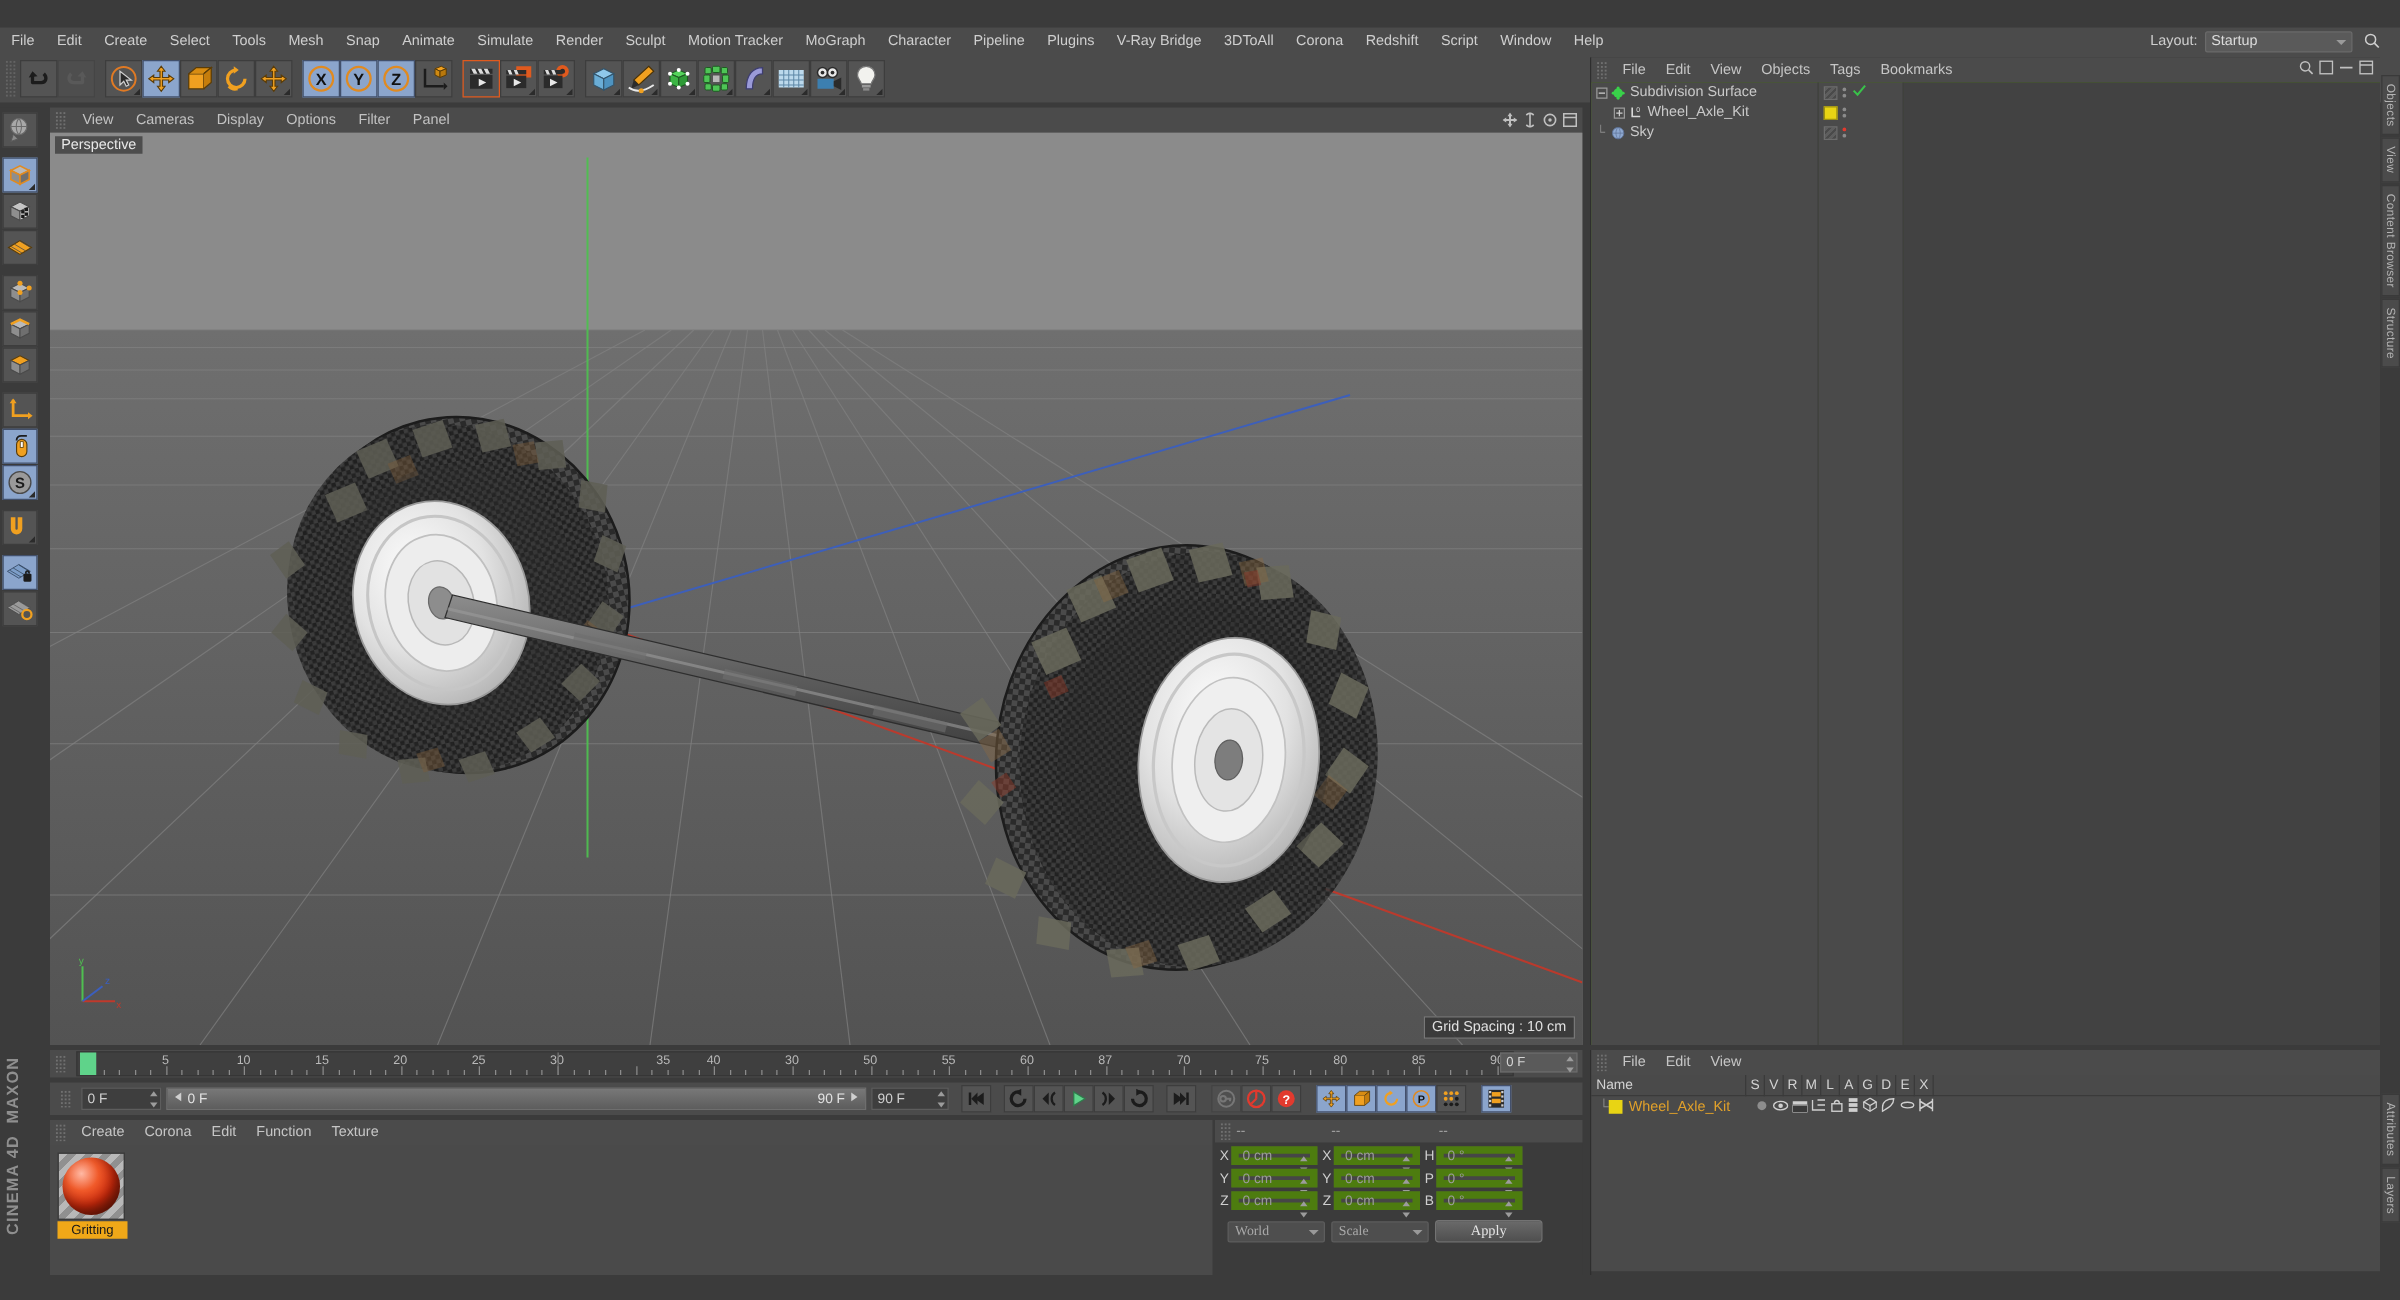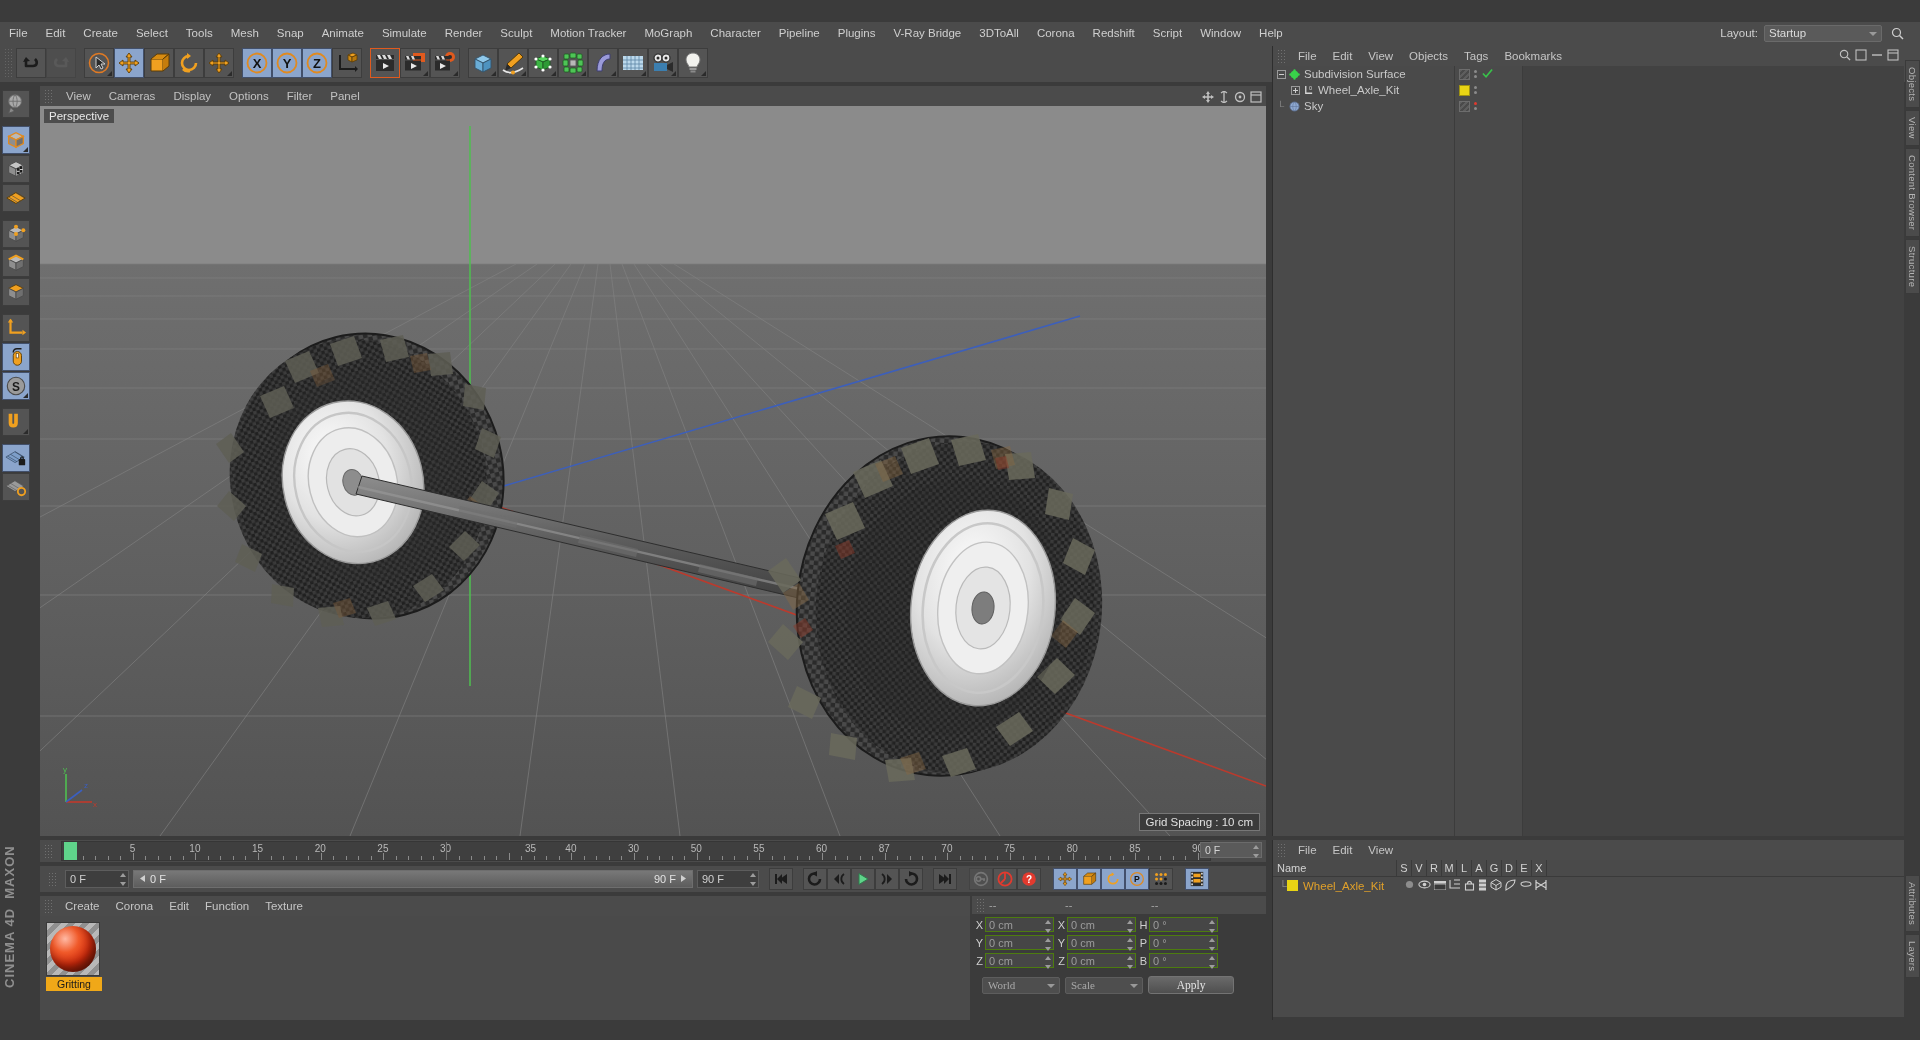--- a/index.html
+++ b/index.html
@@ -269,21 +269,21 @@
   .coordmgr {
     position: absolute; left: 972px; top: 896px; width: 294px; height: 124px;
     background: #3b3b3b;
   }
   .cm-head { height: 18px; background: #4b4b4b; display: flex; align-items: center; }
   .cm-head .lbl { font-size: 11px; color: #a6a6a6; }
   .cm-grid { padding: 2px 2px; }
   .cm-row { display: flex; align-items: center; height: 17px; margin-bottom: 1px; }
   .cm-ax { width: 11px; font-size: 11px; color: #cfcfcf; text-align: center; }
   .cm-in {
-    width: 69px; height: 15px; background: #464646; border: 1px solid #4d7c0f;
+    width: 69px; height: 15px; background: #464646; border: 6px solid #4d7c0f;
     font-size: 11px; color: #9c9c9c; display: flex; align-items: center; padding: 0 3px;
     margin-right: 2px; position: relative;
   }
   .cm-foot { display: flex; align-items: center; gap: 5px; padding: 4px 4px 0 10px; font-family: Liberation Serif, serif; }
   .cm-sel {
     width: 78px; height: 17px; background: #4e4e4e; border: 1px solid #5d5d5d;
     border-radius: 2px; font-size: 11px; color: #a9a9a9; display: flex; align-items: center;
     padding: 0 5px; position: relative;
   }
   .cm-sel .caret {

